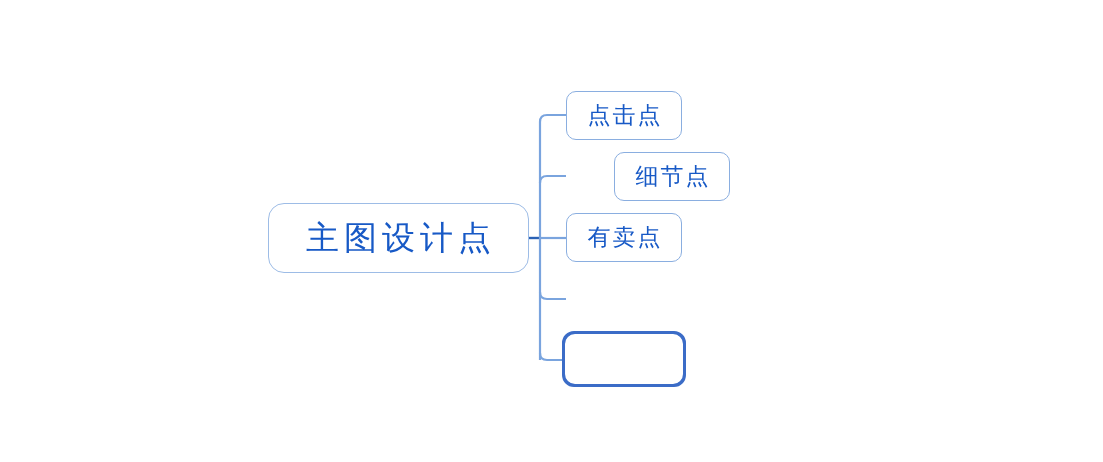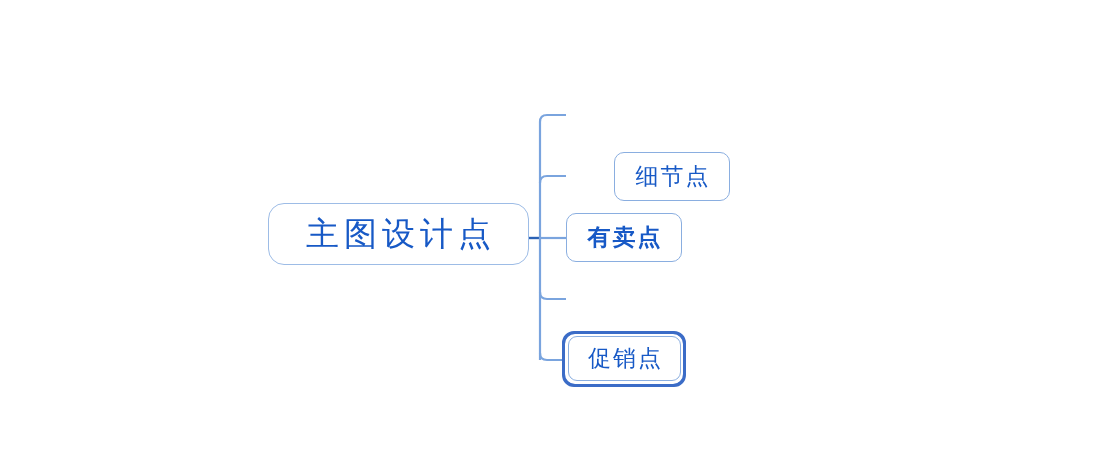--- a/index.html
+++ b/index.html
@@ -37,39 +37,39 @@
     display: flex;
     align-items: center;
     justify-content: center;
     color: #1759c6;
     white-space: nowrap;
   }
   .node-root {
     left: 268px;
     top: 203px;
     width: 261px;
-    height: 62px;
+    height: 70px;
     border-radius: 16px;
     border: 1.5px solid #9dbce6;
     font-size: 33px;
     letter-spacing: 5px;
     text-indent: 5px;
   }
   .node-child {
     left: 566px;
     width: 116px;
     height: 49px;
     font-size: 23px;
     letter-spacing: 2px;
     text-indent: 2px;
     border-radius: 10px;
   }
   .c0 { top: 91px; }
   .c1 { top: 152px; margin-left: 48px; }
-  .c2 { top: 213px; font-weight: bold; }
+  .c2 { top: 213px; }
   .c3 { top: 274px; }
   .c4 {
     top: 336px;
     left: 568px;
     width: 113px;
     height: 45px;
     border-radius: 9px;
   }
   .selection-frame {
     position: absolute;
@@ -111,24 +111,24 @@
 
     <path d="M540 238 L566 238" stroke="#7aa4de" stroke-width="2.2" fill="none"></path>
 
     <path d="M540 292 Q540 299 547 299 L566 299" stroke="#7aa4de" stroke-width="2.2" fill="none"></path>
 
     <path d="M540 353 Q540 360 547 360 L566 360" stroke="#7aa4de" stroke-width="2.2" fill="none"></path>
   </svg>
 
   <div class="node node-root">主图设计点</div>
 
+  <div class="node node-child c0">点击点</div>
 
   <div class="node node-child c1">细节点</div>
 
   <div class="node node-child c2">有卖点</div>
 
 
   <div class="selection-frame"></div>
   <div class="selection-inner-gap"></div>
 
-  <div class="node node-child c4">促销点</div>
 
 </div>
 
 </body></html>

